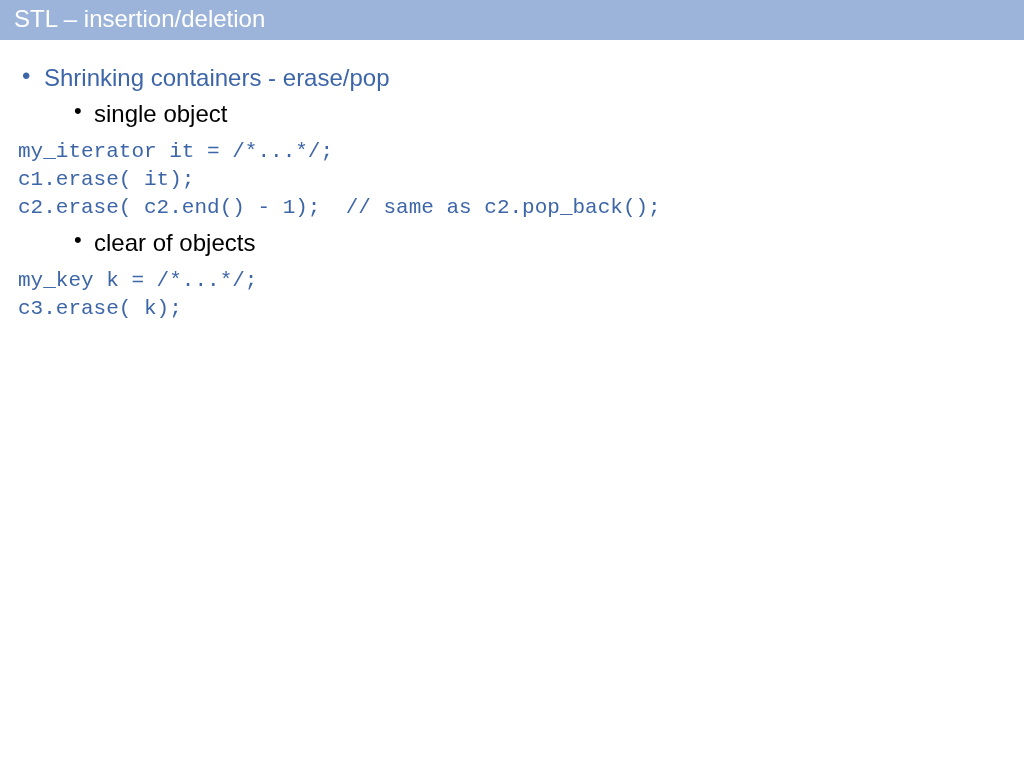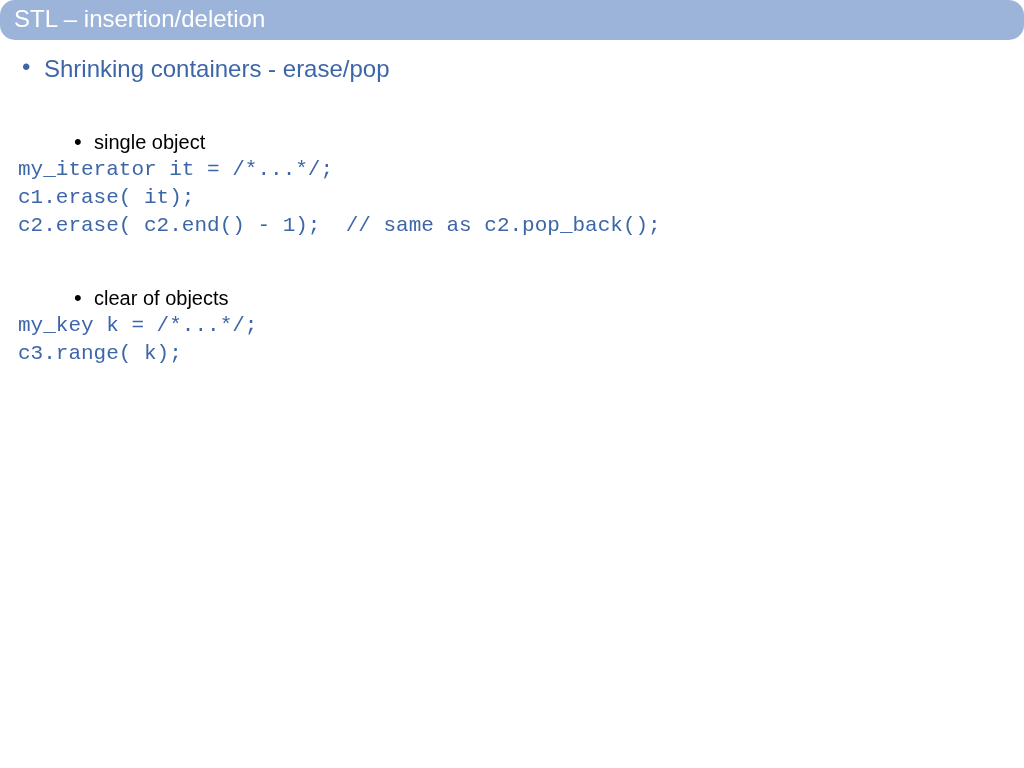--- a/index.html
+++ b/index.html
@@ -10,63 +10,62 @@
     background: #ffffff;
     font-family: "Segoe UI", "Tahoma", Arial, sans-serif;
     overflow: hidden;
   }
   .titlebar {
     background: #9db4da;
     color: #ffffff;
     font-size: 24px;
     line-height: 1.2;
     padding: 5px 14px 6px 14px;
-    border-radius: 15px;
   }
   .content {
-    padding: 9px 0 0 0;
+    padding: 18px 0 0 0;
   }
   .h1 {
     color: #3d66a8;
     font-size: 24px;
     padding: 6px 0 4px 44px;
     position: relative;
   }
   .h1::before {
     content: "•";
     position: absolute;
     left: 22px;
     top: 6px;
     color: #3d66a8;
     font-size: 24px;
     line-height: 1;
   }
   .h2 {
     color: #000000;
-    font-size: 20px;
+    font-size: 24px;
     padding: 4px 0 2px 94px;
     position: relative;
-    margin-top: 40px;
   }
   .h2::before {
     content: "•";
     position: absolute;
     left: 74px;
     top: 4px;
     color: #000000;
     font-size: 22px;
     line-height: 1;
   }
   .code {
     font-family: "Consolas", "Courier New", monospace;
     color: #3d66a8;
     font-size: 21px;
     line-height: 1.35;
     white-space: pre;
     padding: 0 0 2px 18px;
+    margin-top: 8px;
   }
 </style>
 </head>
 <body>
 
 <div class="titlebar">
   <span>STL – insertion/deletion</span>
 </div>
 
 <div class="content">
@@ -80,15 +79,15 @@
   </div>
   <div class="code">my_iterator it = /*...*/;
 c1.erase( it);
 c2.erase( c2.end() - 1);  // same as c2.pop_back();</div>
 
   <div class="h2">
     <span>clear of objects</span>
   </div>
 
   <div class="code">my_key k = /*...*/;
-c3.range( k);</div>
+c3.erase( k);</div>
 
 </div>
 
 </body></html>

